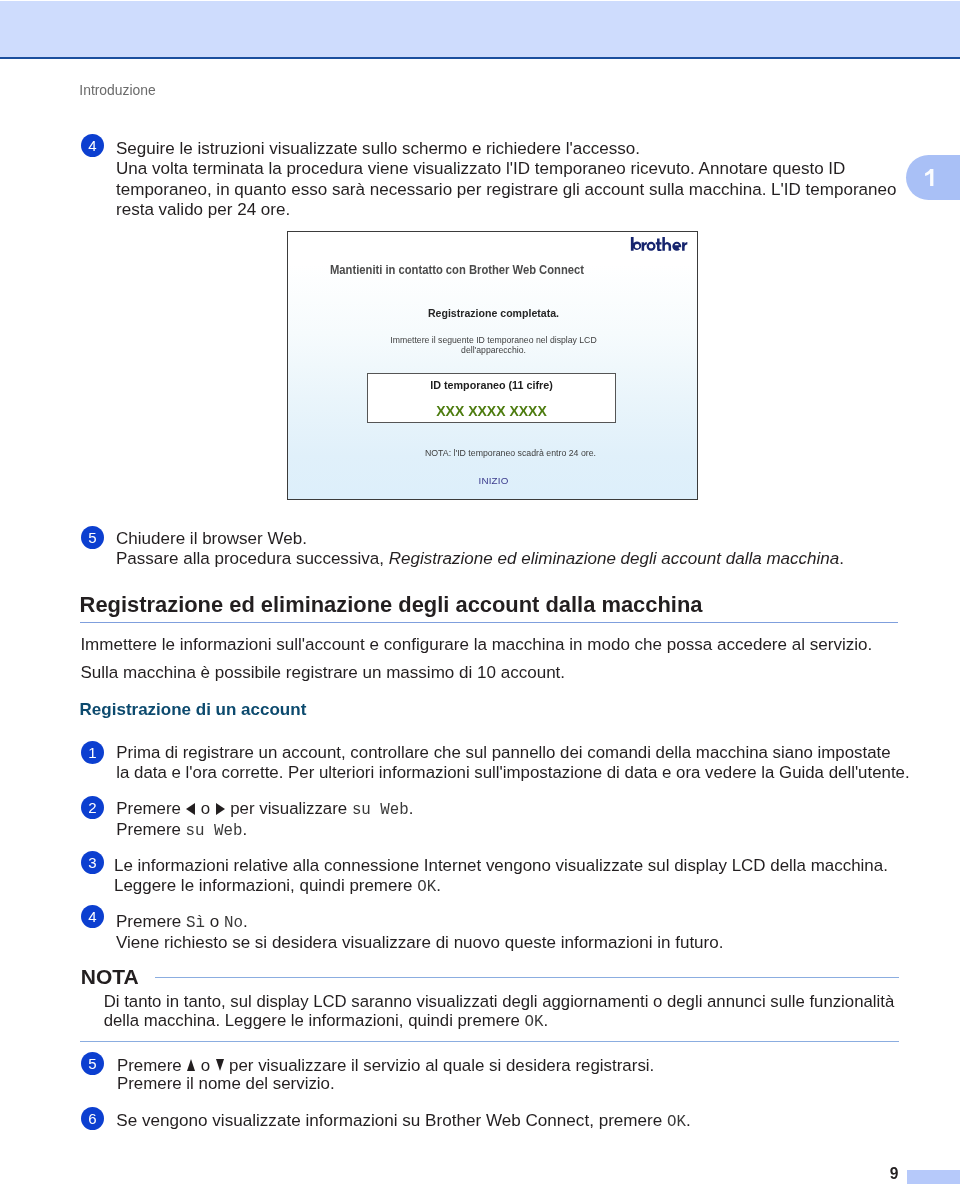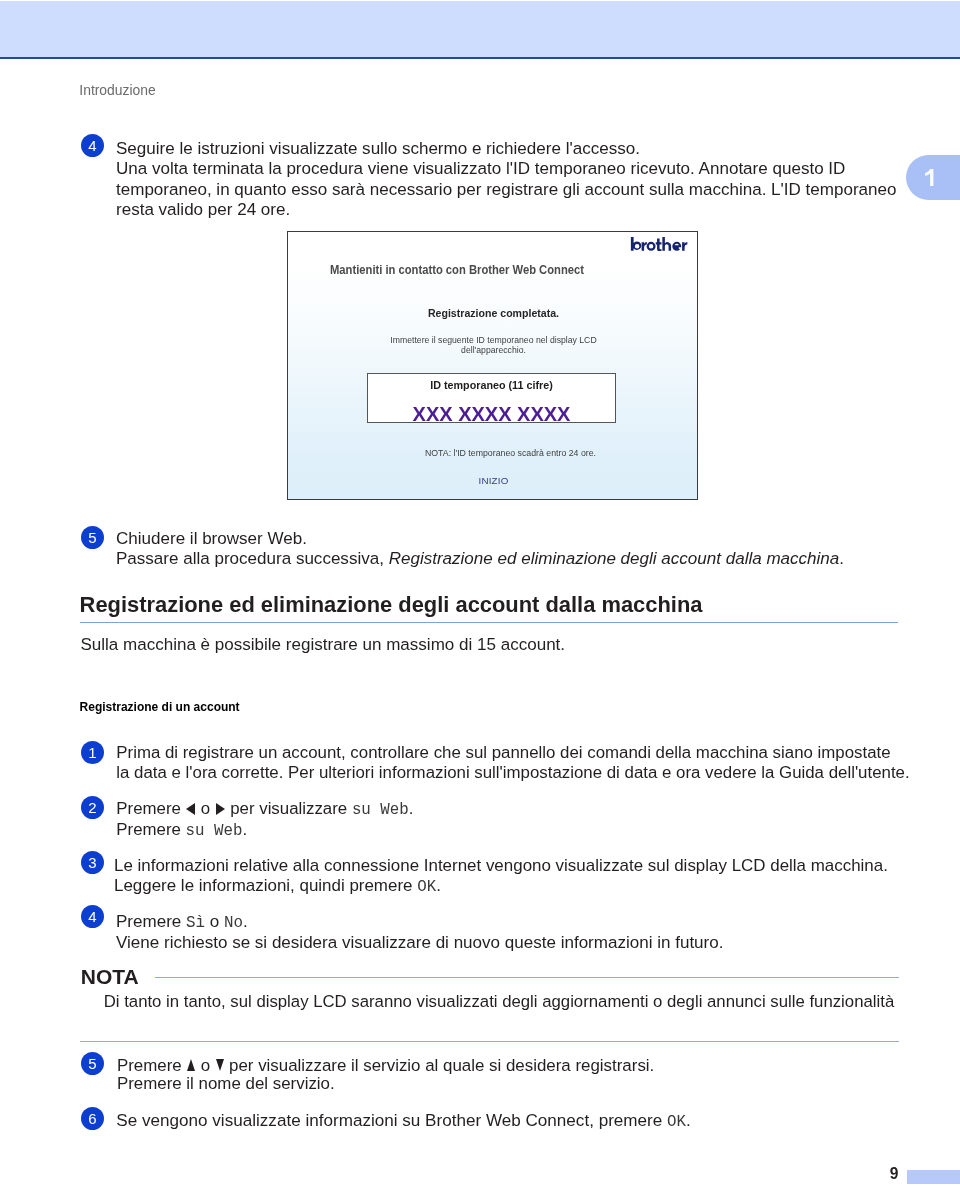--- a/index.html
+++ b/index.html
@@ -40,28 +40,28 @@
   .fig{position:absolute;left:287px;top:231px;width:411px;height:269px;
        border:1.3px solid #3b3b3b;box-sizing:border-box;
        background:linear-gradient(to bottom,#ffffff 0%,#ffffff 12%,#f6fbfd 38%,#eaf5fb 62%,#e0f0fa 84%,#ddeffb 100%);}
   .fig-logo{position:absolute;left:342px;top:5px;line-height:0;}
   .fig-h1{position:absolute;left:-38px;top:31.2px;width:414px;text-align:center;font-size:12.5px;font-weight:bold;color:#4b4b4b;transform:scaleX(0.897);}
   .fig-h2{position:absolute;left:0;top:75px;width:411px;text-align:center;font-size:11.5px;font-weight:bold;color:#262626;transform:scaleX(0.92);}
   .fig-p{position:absolute;left:0;top:103px;width:411px;text-align:center;font-size:9.4px;color:#3e3e3e;line-height:10.3px;transform:scaleX(0.925);}
   .fig-idbox{position:absolute;left:79px;top:140.7px;width:249px;height:50px;border:1.5px solid #555;
              background:#fff;box-sizing:border-box;}
   .fig-idlabel{position:absolute;left:0;top:5px;width:100%;text-align:center;font-size:10.75px;font-weight:bold;color:#1d1d1d;}
-  .fig-idvalue{position:absolute;left:0;top:29.5px;width:100%;text-align:center;font-size:20px;font-weight:bold;color:#4c1d95;}
+  .fig-idvalue{position:absolute;left:0;top:29.5px;width:100%;text-align:center;font-size:14px;font-weight:bold;color:#4d7c0f;}
   .fig-note{position:absolute;left:17px;top:215.5px;width:411px;text-align:center;font-size:8.77px;color:#3e3e3e;}
   .fig-link{position:absolute;left:0;top:243px;width:411px;text-align:center;font-size:9.8px;letter-spacing:0.2px;color:#3a3a8c;}
 
   
   .h1{position:absolute;font-size:21.9px;font-weight:bold;color:#231f20;}
   .h1rule{position:absolute;height:1.7px;background:#7f9fdd;}
-  .h2{position:absolute;font-size:12px;font-weight:bold;color:#000000;}
+  .h2{position:absolute;font-size:17px;font-weight:bold;color:#0c4a6e;}
 
   
   .nota-title{position:absolute;font-size:21px;font-weight:bold;color:#231f20;}
   .nota-rule{position:absolute;height:1.5px;background:#8badE0;}
 
   
   .pgnum{position:absolute;left:889.7px;top:1165px;font-size:15.6px;font-weight:bold;color:#231f20;}
   .pgbar{position:absolute;left:906.7px;top:1169.7px;width:53.3px;height:14.4px;background:#b6c9fa;}
 </style>
 </head>
@@ -121,21 +121,22 @@
   <div class="badge" style="left:80.8px;top:525.5px;">5</div>
   <div class="body-text" style="left:116px;top:528.5px;width:800px;">
     <div>Chiudere il browser Web.</div>
     <div><span>Passare alla procedura successiva, </span><span class="ital">Registrazione ed eliminazione degli account dalla macchina</span><span>.</span></div>
   </div>
 
   <div class="h1" style="left:79.6px;top:592px;">Registrazione ed eliminazione degli account dalla macchina</div>
   <div class="h1rule" style="left:80.2px;top:621.5px;width:818px;"></div>
 
   <div class="body-text" style="left:80.4px;top:630.5px;width:860px;line-height:28.1px;">
-    <div>Sulla macchina è possibile registrare un massimo di 15 account.</div>
+    <div>Immettere le informazioni sull'account e configurare la macchina in modo che possa accedere al servizio.</div>
+    <div>Sulla macchina è possibile registrare un massimo di 10 account.</div>
   </div>
 
   <div class="h2" style="left:79.6px;top:699.5px;">Registrazione di un account</div>
 
   <div class="badge" style="left:80.8px;top:740.8px;">1</div>
   <div class="body-text" style="left:116.3px;top:742.8px;width:820px;font-size:16.85px;">
     <div>Prima di registrare un account, controllare che sul pannello dei comandi della macchina siano impostate</div>
     <div>la data e l'ora corrette. Per ulteriori informazioni sull'impostazione di data e ora vedere la Guida dell'utente.</div>
   </div>
 
@@ -154,20 +155,21 @@
   <div class="badge" style="left:80.8px;top:905.4px;">4</div>
   <div class="body-text" style="left:116px;top:911.5px;width:820px;font-size:17.05px;">
     <div><span>Premere </span><span class="mono">Sì</span><span> o </span><span class="mono">No</span><span>.</span></div>
     <div>Viene richiesto se si desidera visualizzare di nuovo queste informazioni in futuro.</div>
   </div>
 
   <div class="nota-title" style="left:80.8px;top:965px;">NOTA</div>
   <div class="nota-rule" style="left:155.1px;top:976.6px;width:743.5px;"></div>
   <div class="body-text" style="left:103.7px;top:992px;width:830px;font-size:16.76px;line-height:19.4px;">
     <div>Di tanto in tanto, sul display LCD saranno visualizzati degli aggiornamenti o degli annunci sulle funzionalità</div>
+    <div><span>della macchina. Leggere le informazioni, quindi premere </span><span class="mono">OK</span><span>.</span></div>
   </div>
   <div class="nota-rule" style="left:80.2px;top:1040.5px;width:818.7px;"></div>
 
   <div class="badge" style="left:80.8px;top:1052.3px;">5</div>
   <div class="body-text" style="left:116.9px;top:1056.8px;width:820px;font-size:16.9px;line-height:18.5px;">
     <div><span>Premere </span><span class="arrow ar-u"></span><span> o </span><span class="arrow ar-d"></span><span> per visualizzare il servizio al quale si desidera registrarsi.</span></div>
     <div>Premere il nome del servizio.</div>
   </div>
 
   <div class="badge" style="left:80.8px;top:1106.8px;">6</div>

